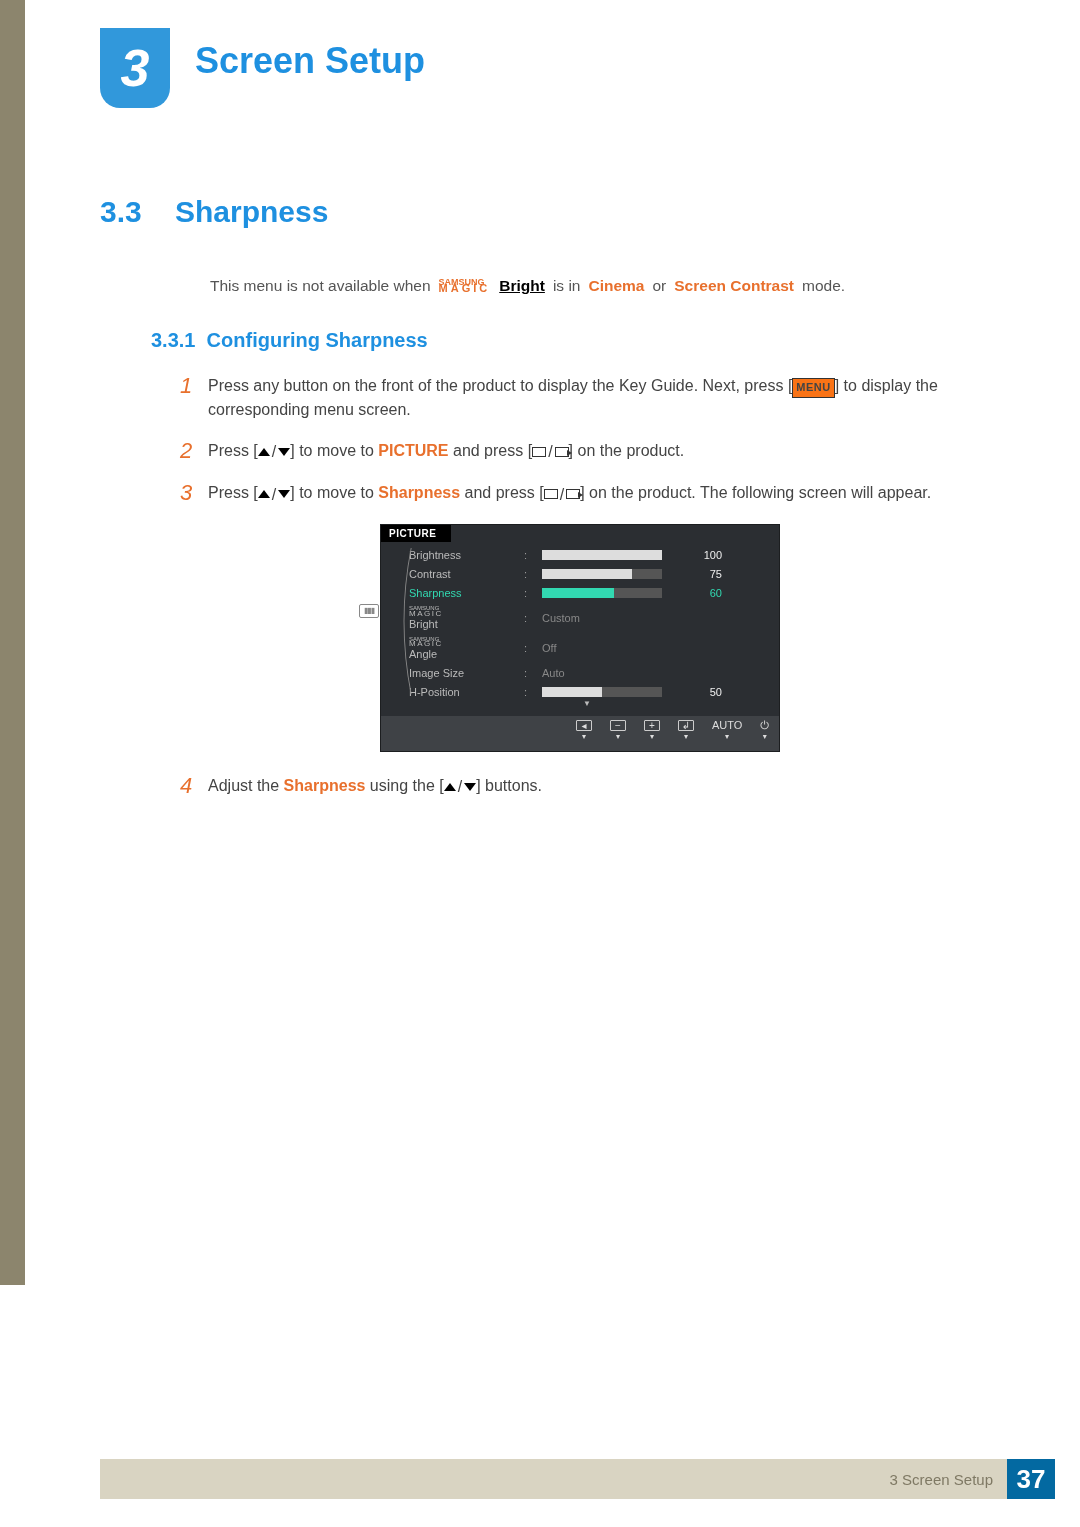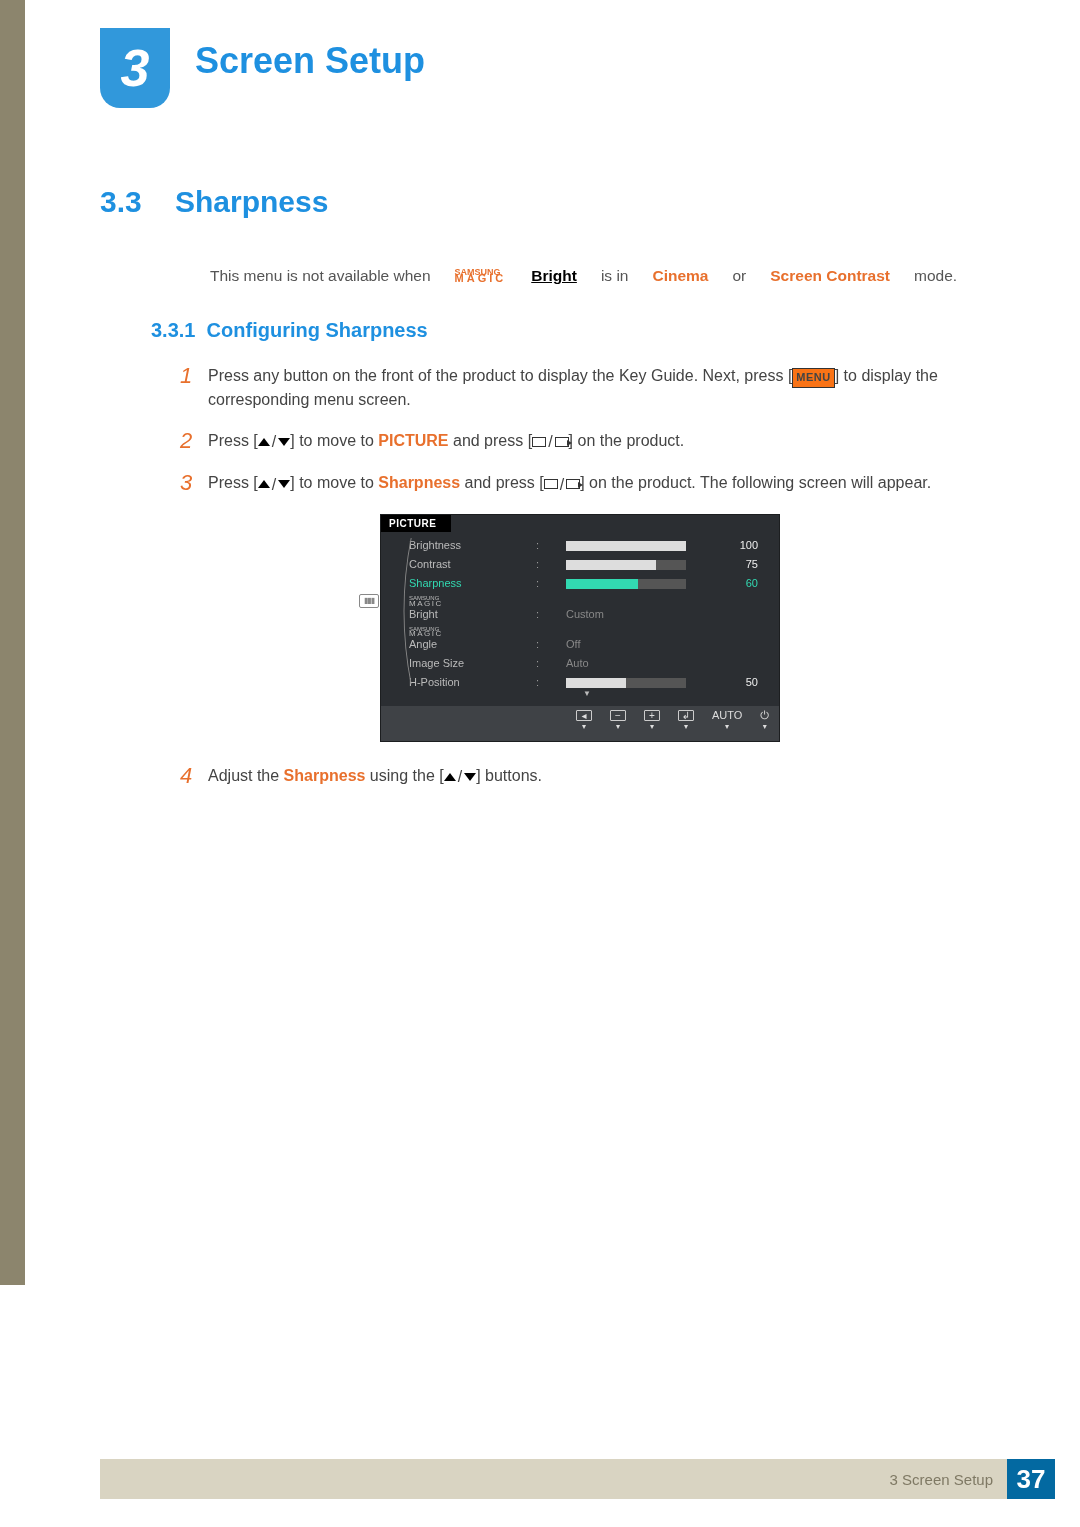--- a/index.html
+++ b/index.html
@@ -37,21 +37,21 @@
     position: absolute;
     left: 195px;
     top: 40px;
     font-size: 36px;
     font-weight: bold;
     color: #1e90e0;
   }
   .content {
     position: absolute;
     left: 100px;
-    top: 185px;
+    top: 195px;
     width: 880px;
   }
   .section-heading {
     color: #1e90e0;
     font-size: 30px;
     font-weight: bold;
     margin-bottom: 48px;
   }
   .section-num { display:inline-block; width: 75px;}
   .para {
@@ -61,21 +61,21 @@
     margin-bottom: 24px;
     color: #444;
   }
   .note-row {
     margin-left: 110px;
     margin-bottom: 34px;
     font-size: 15.5px;
     color: #555;
     display:flex;
     align-items:center;
-    gap:24px;
+    gap:8px;
   }
   .magic-logo {
     font-family: Arial;
     display:inline-block;
     line-height:0.7;
     position:relative;
   }
   .magic-logo .top { font-size:9px; letter-spacing:0px; font-weight:bold; color:#e8702d; display:block;}
   .magic-logo .bot { font-size:11px; letter-spacing:3px; font-weight:bold; color:#e8702d; display:block;}
   .bright-word { font-weight:bold; color:#000; text-decoration: underline; margin-left:1px;}
@@ -148,23 +148,23 @@
     color:#fff;
     font-size:10px;
     padding:3px 8px;
     letter-spacing:0.5px;
     font-weight:bold;
     width:70px;
   }
   .osd-body{ padding: 4px 14px 8px 28px; position:relative;}
   .osd-row{
     display:flex;
-    align-items:flex-end;
+    align-items:center;
     padding: 3.5px 0;
-    gap:22px;
+    gap:10px;
   }
   .osd-label{ width: 105px; color:#bbb;}
   .osd-label.sel { color:#32d9b1; }
   .osd-colon { width: 8px; color:#999;}
   .osd-val{ width:50px; text-align:right; color:#eee;}
   .osd-val.dim{ color:#888;}
   .osd-bar{
     width:120px; height:10px;
     background:#555;
     position:relative;

